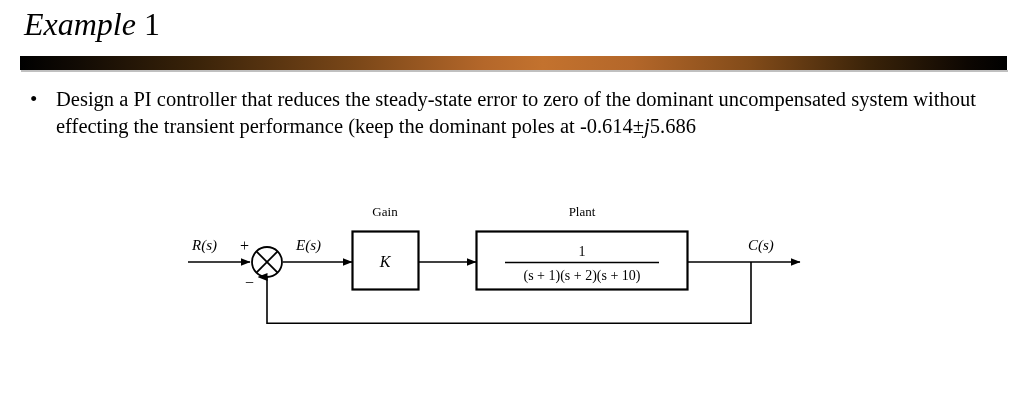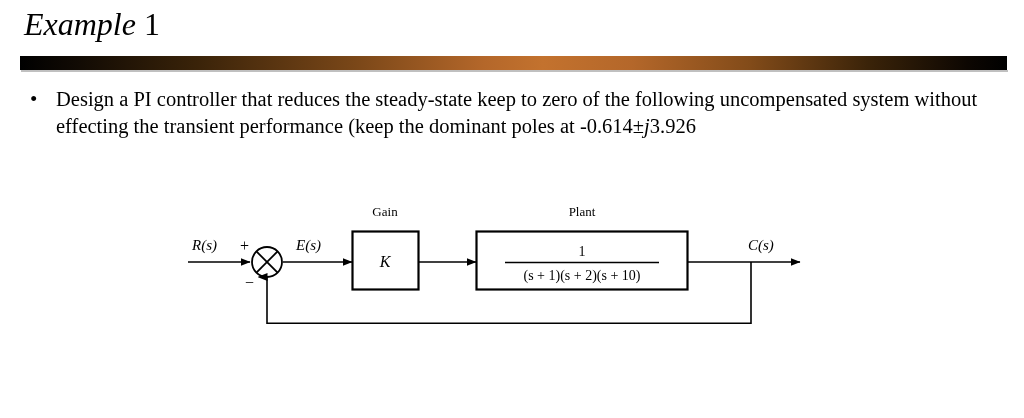--- a/index.html
+++ b/index.html
@@ -108,23 +108,23 @@
 <div class="slide-title">
   <span class="t-italic">Example</span><span class="t-roman"> <span>1</span></span>
 </div>
 
 <div class="title-rule"></div>
 <div class="title-rule-shadow"></div>
 
 <div class="bullet-row">
   <div class="bullet-dot">•</div>
   <div class="bullet-text">
-    <span>Design a PI controller that reduces the steady-state keep to zero of the following</span>
+    <span>Design a PI controller that reduces the steady-state error to zero of the dominant</span>
     <span>uncompensated system without effecting the transient performance (keep the dominant</span>
-    <span>poles at -0.614±</span><i>j</i><span>3.926</span>
+    <span>poles at -0.614±</span><i>j</i><span>5.686</span>
   </div>
 </div>
 
 <div class="diagram">
 <svg width="1024" height="160" viewBox="0 0 1024 160" xmlns="http://www.w3.org/2000/svg">
   <defs>
     <marker id="arrowRight" markerWidth="10" markerHeight="8" refX="9.5" refY="4" orient="auto" markerUnits="userSpaceOnUse">
       <path d="M0,0 L10,4 L0,8 z" fill="#000"></path>
     </marker>
     <marker id="arrowUp" markerWidth="8" markerHeight="10" refX="4" refY="9.5" orient="auto" markerUnits="userSpaceOnUse">

